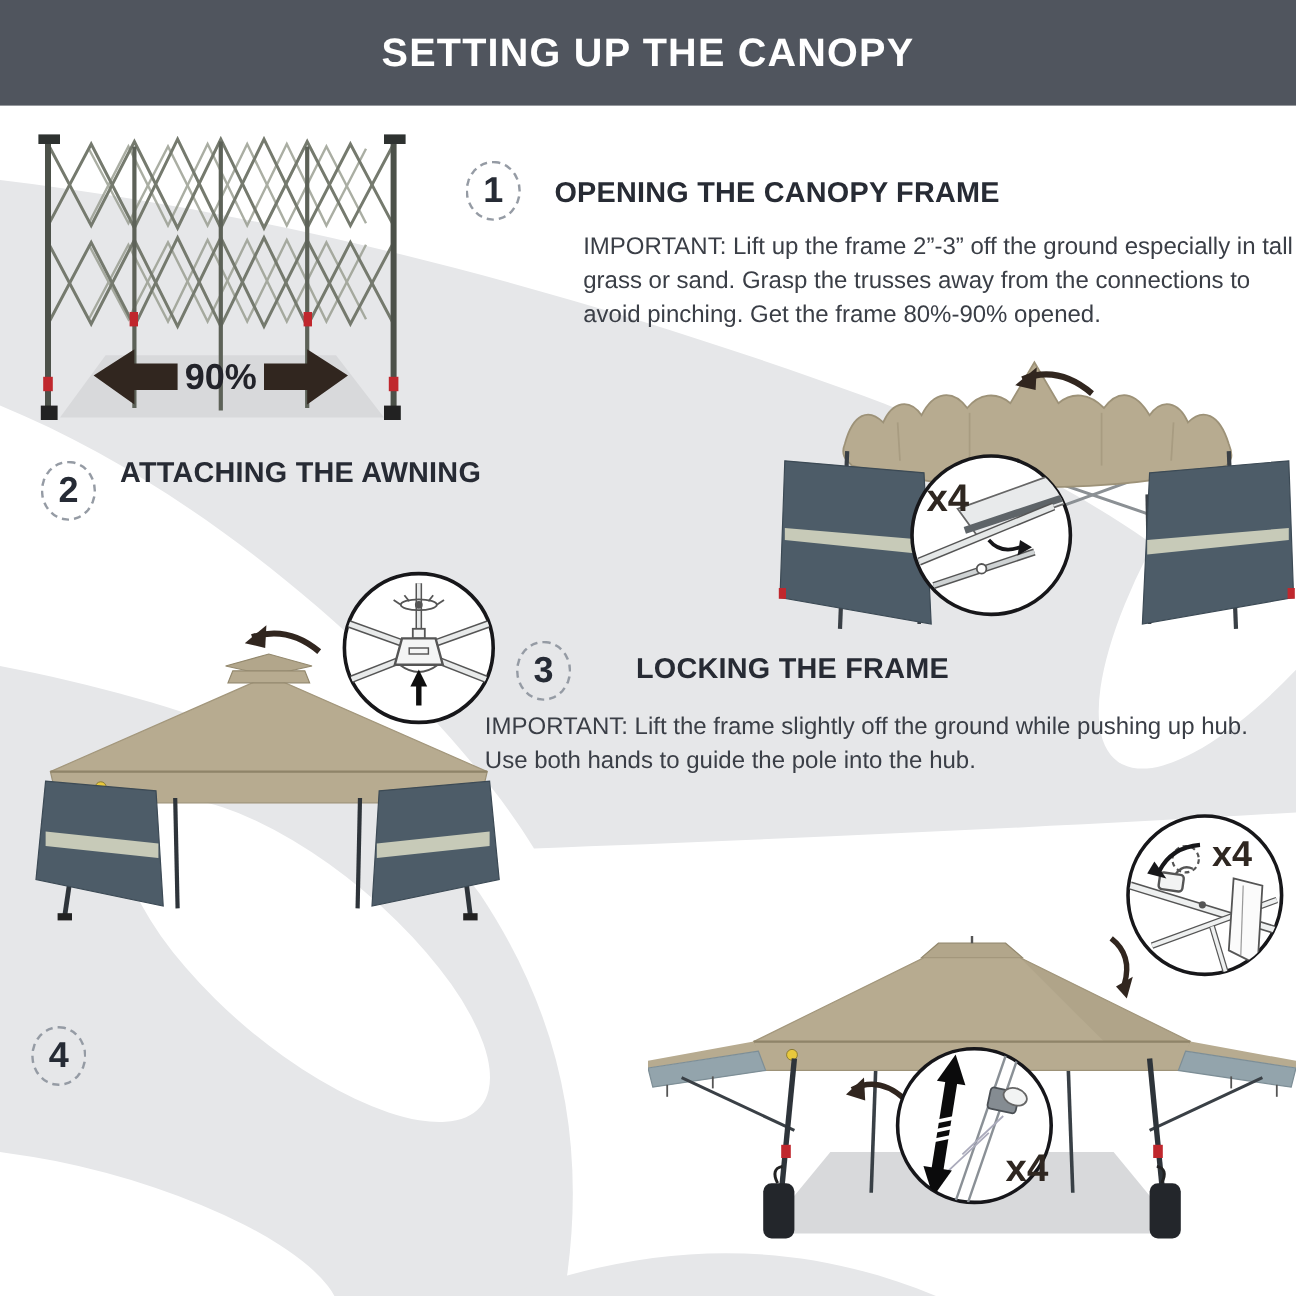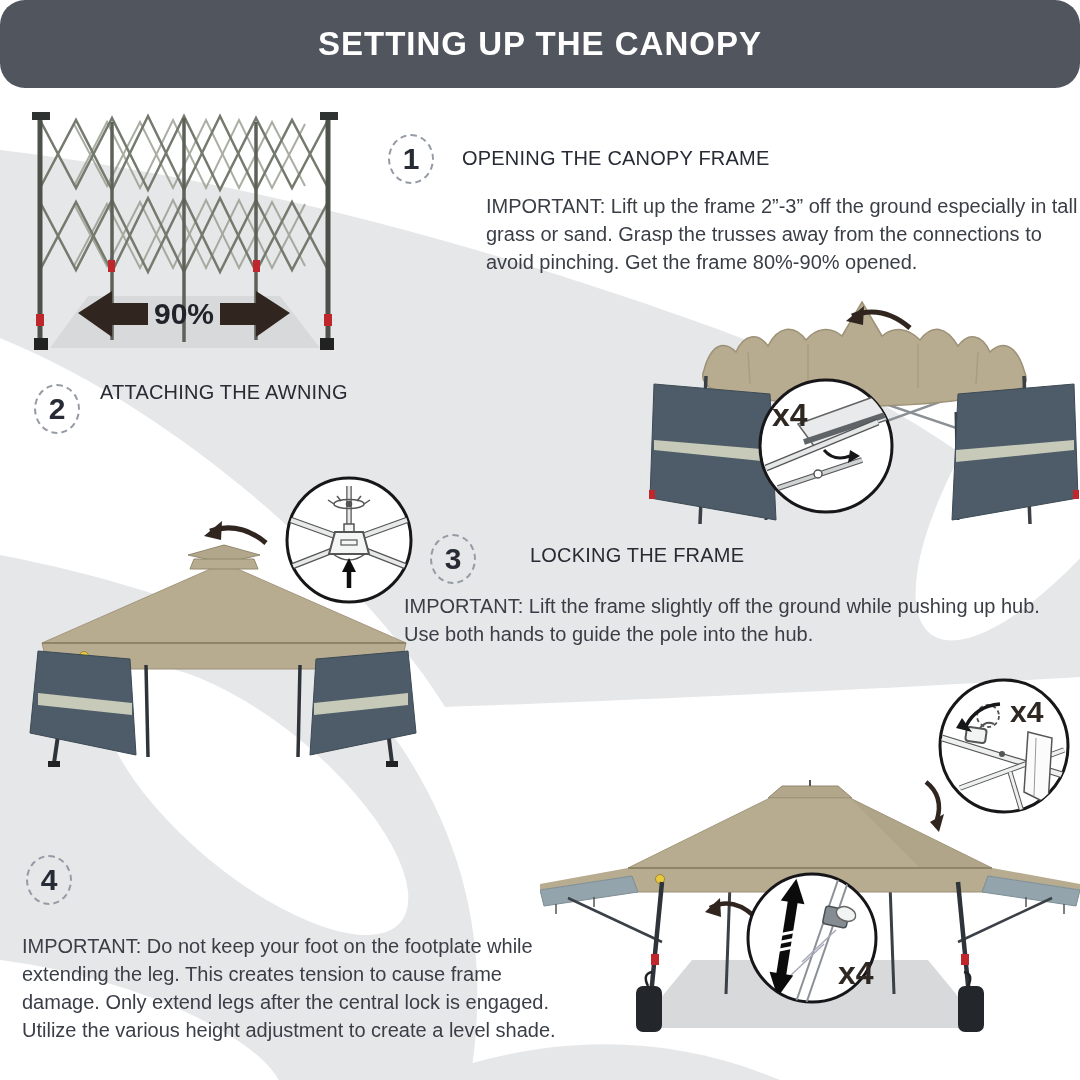--- a/index.html
+++ b/index.html
@@ -3,26 +3,26 @@
 <meta charset="utf-8">
 <style>
   html,body{margin:0;padding:0;background:#fff;}
   #page{position:relative;width:1080px;height:1080px;overflow:hidden;background:#fff;
         font-family:"Liberation Sans",sans-serif;color:#363a42;}
   svg text{font-family:"Liberation Sans",sans-serif;}
   .abs{position:absolute;}
   #bg{position:absolute;left:0;top:0;z-index:0;}
   .layer1{z-index:1;} .layer2{z-index:2;} .layer3{z-index:3;}
   #header{position:absolute;left:0;top:0;width:1080px;height:88px;z-index:4;
-          background:var(--header_bg,#50555e);display:flex;align-items:center;justify-content:center;border-radius:25px;}
+          background:var(--header_bg,#50555e);display:flex;align-items:center;justify-content:center;}
   #header .title{color:#fff;font-weight:bold;font-size:33px;letter-spacing:1px;}
   .step-circle{width:46px;height:50px;border:2.5px dashed var(--circle_dash,#959ba4);border-radius:50%;
                display:flex;align-items:center;justify-content:center;
                font-size:30px;font-weight:bold;color:#262b35;box-sizing:border-box;background:transparent;}
-  .step-title{font-size:20px;font-weight:normal;color:#272b34;line-height:1.28;letter-spacing:.2px;}
+  .step-title{font-size:24px;font-weight:bold;color:#272b34;line-height:1.28;letter-spacing:.2px;}
   .step-body{font-size:20px;line-height:1.4;color:#3a3e46;}
   .fill-canopy{fill:var(--canopy,#b7ab90);}
   .fill-canopy-dk{fill:var(--canopy_dark,#a4987d);}
   .fill-wall{fill:var(--sidewall,#4d5c68);}
   .fill-stripe{fill:var(--sidewall_stripe,#c7cab8);}
   .fill-arrow{fill:var(--arrow,#31261f);}
   .stroke-arrow{stroke:var(--arrow,#31261f);}
   .fill-shadow{fill:var(--shadow,#d8d9db);}
   .fill-swoosh{fill:var(--swoosh,#e6e7e9);}
   .fill-red{fill:var(--accent_red,#c0272d);}
@@ -248,21 +248,20 @@
         <path d="M64,28 Q40,30 30,50" stroke="#17171a" stroke-width="3.5" fill="none"></path>
         <polygon points="26,42 36,56 20,52" fill="#17171a"></polygon>
       </g>
     </g>
     <text class="x4" x="74" y="46" font-size="30">x4</text>
   </svg>
 
   <div class="abs layer2 step-circle" style="left:26px;top:855px;">
     <span>4</span>
   </div>
-  <div class="abs layer2 step-body" style="left:22px;top:932px;width:552px;">IMPORTANT: Do not keep your foot on the footplate while extending the leg. This creates tension to cause frame damage. Only extend legs after the central lock is engaged. Utilize the various height adjustment to create a level shade.</div>
 
   <svg class="abs layer1" style="left:540px;top:762px;" width="540" height="305" viewBox="0 0 540 305">
     <defs>
         <clipPath id="c4">
           <circle cx="272" cy="176" r="64"></circle>
         </clipPath>
       </defs>
     <polygon class="fill-shadow" points="152,198 388,198 444,266 96,266"></polygon>
     <line x1="190" y1="122" x2="186" y2="232" stroke="#394046" stroke-width="3"></line>
     <line x1="350" y1="122" x2="354" y2="232" stroke="#394046" stroke-width="3"></line>

